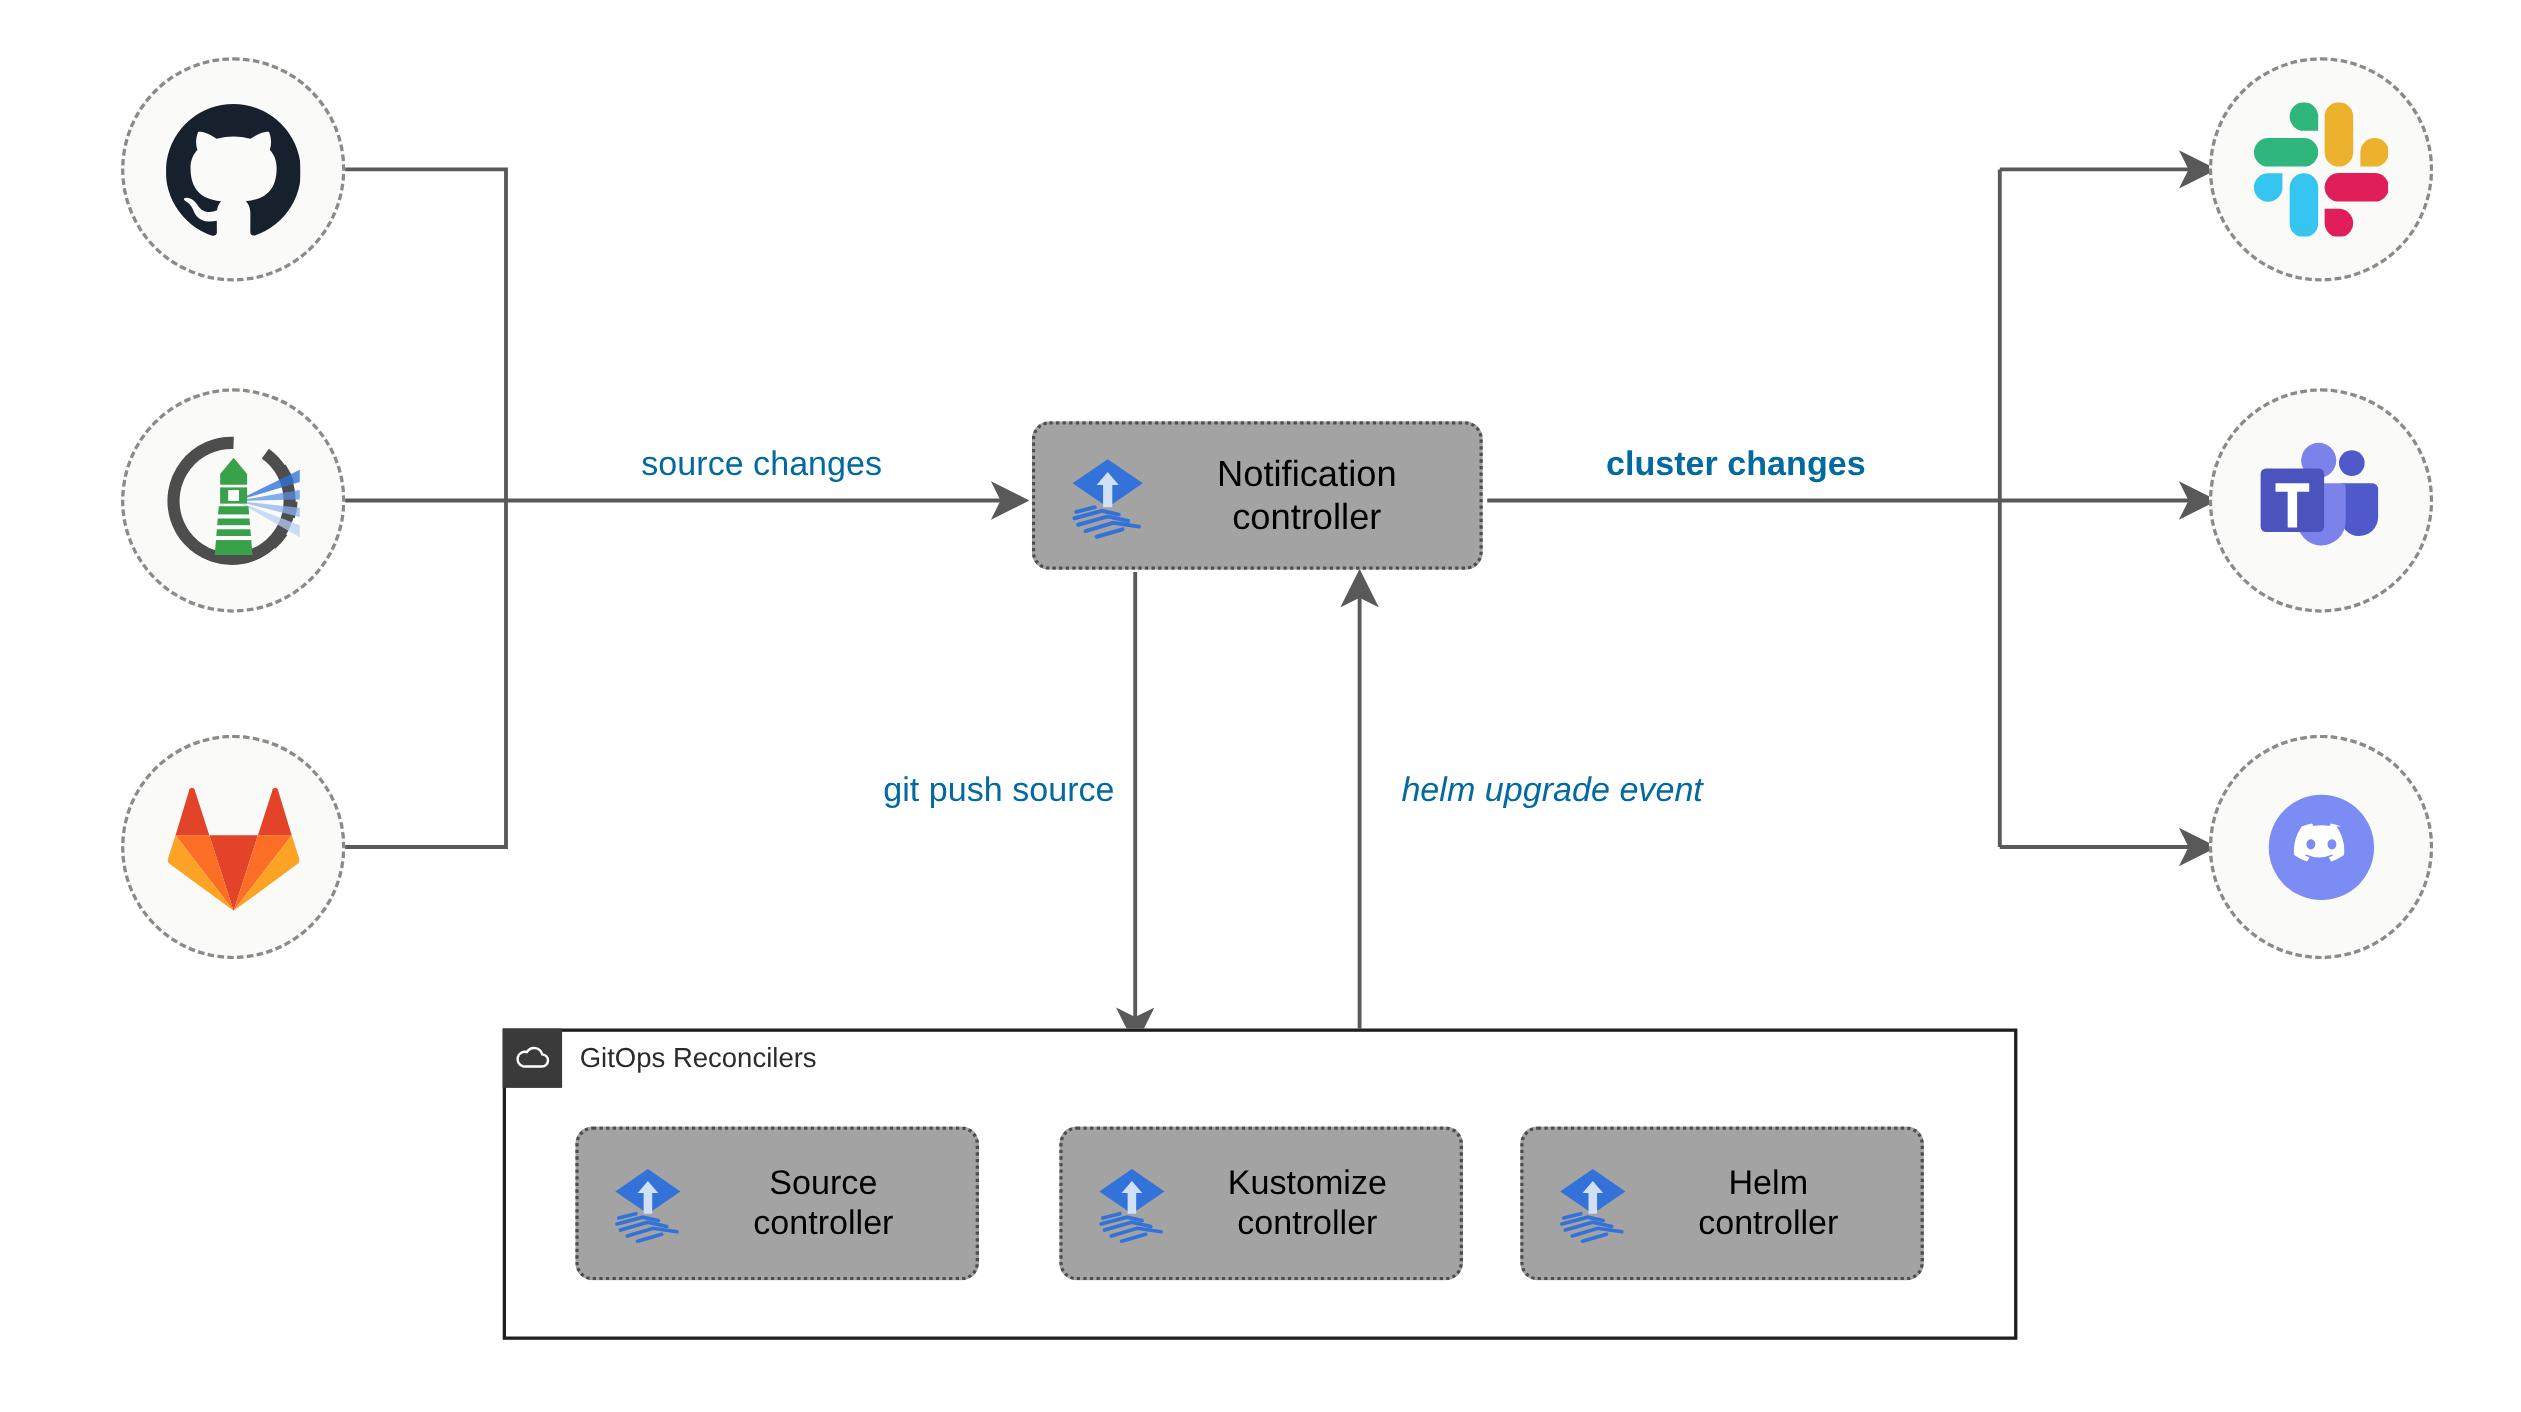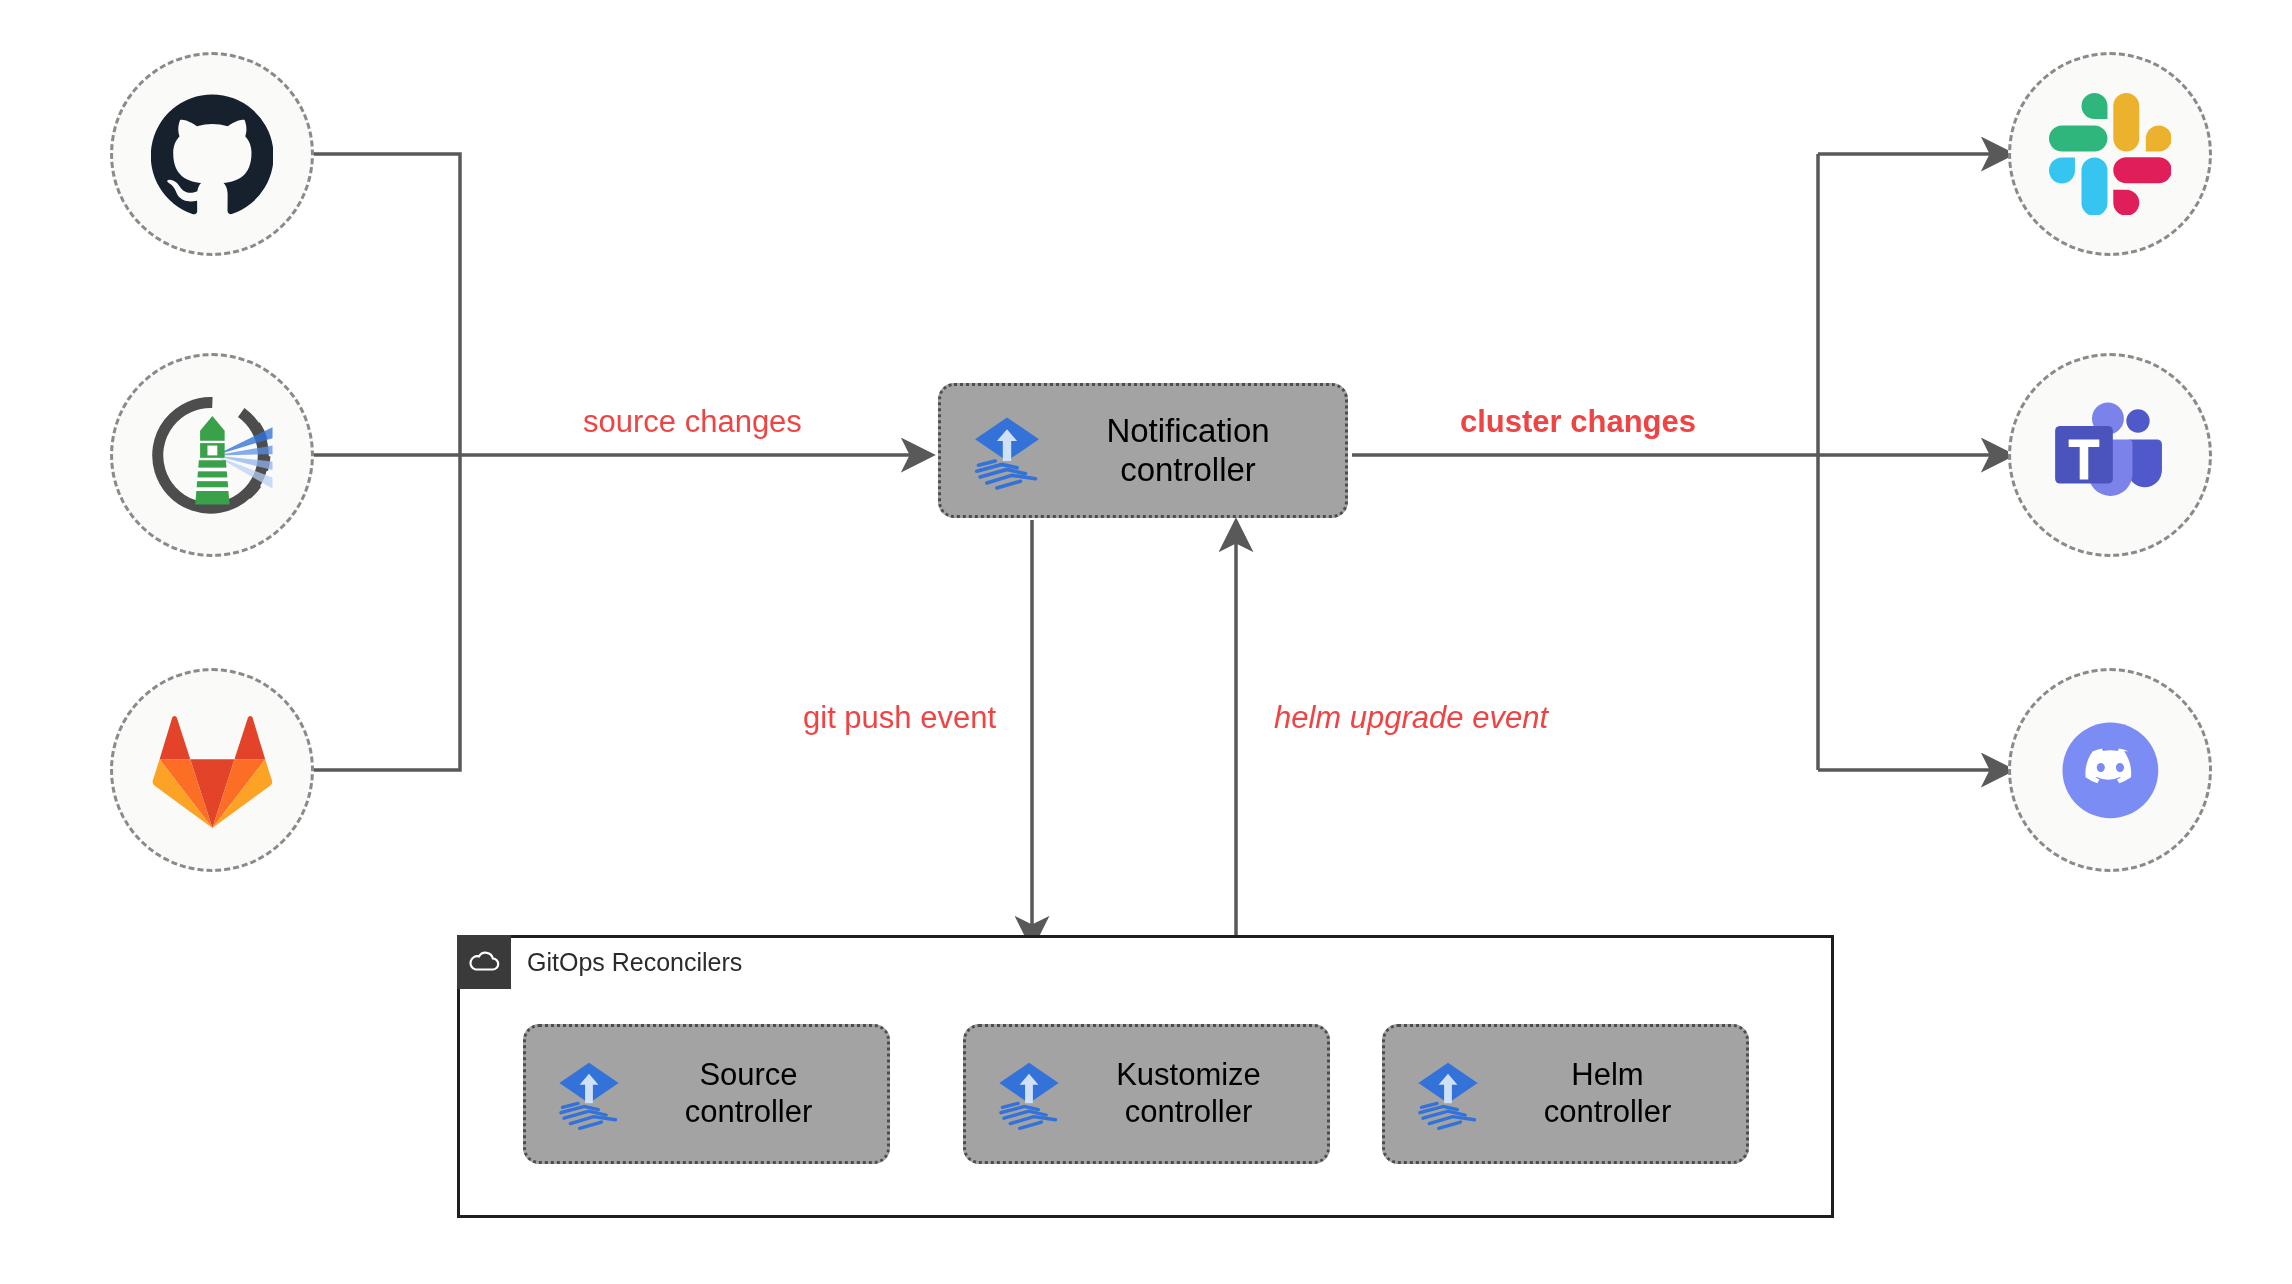--- a/index.html
+++ b/index.html
@@ -104,21 +104,21 @@
     font-size: 25px;
     color: #2b2b2b;
     white-space: nowrap;
     text-align: center;
   }
 
   
   .edge-label {
     position: absolute;
     font-size: 31px;
-    color: #ef4444;
+    color: #0369a1;
     white-space: nowrap;
     background: #ffffff;
     padding: 2px 8px;
   }
   #label-source-changes  { left: 575px;  top: 402px; }
   #label-cluster-changes { left: 1452px; top: 402px; font-weight: bold; }
   #label-git-push        { left: 795px;  top: 698px; }
   #label-helm-upgrade    { left: 1266px; top: 698px; font-style: italic; }
 </style>
 </head>
@@ -321,14 +321,14 @@
       <path d="M26 88 L56 79 L84 83"></path>
       <path d="M38 94 L66 86"></path>
     </g>
   </svg>
   <div class="ctrl-label">Helm
 controller</div>
 </div>
 
 <div class="edge-label" id="label-source-changes">source changes</div>
 <div class="edge-label" id="label-cluster-changes">cluster changes</div>
-<div class="edge-label" id="label-git-push">git push event</div>
+<div class="edge-label" id="label-git-push">git push source</div>
 <div class="edge-label" id="label-helm-upgrade">helm upgrade event</div>
 
 </body></html>

